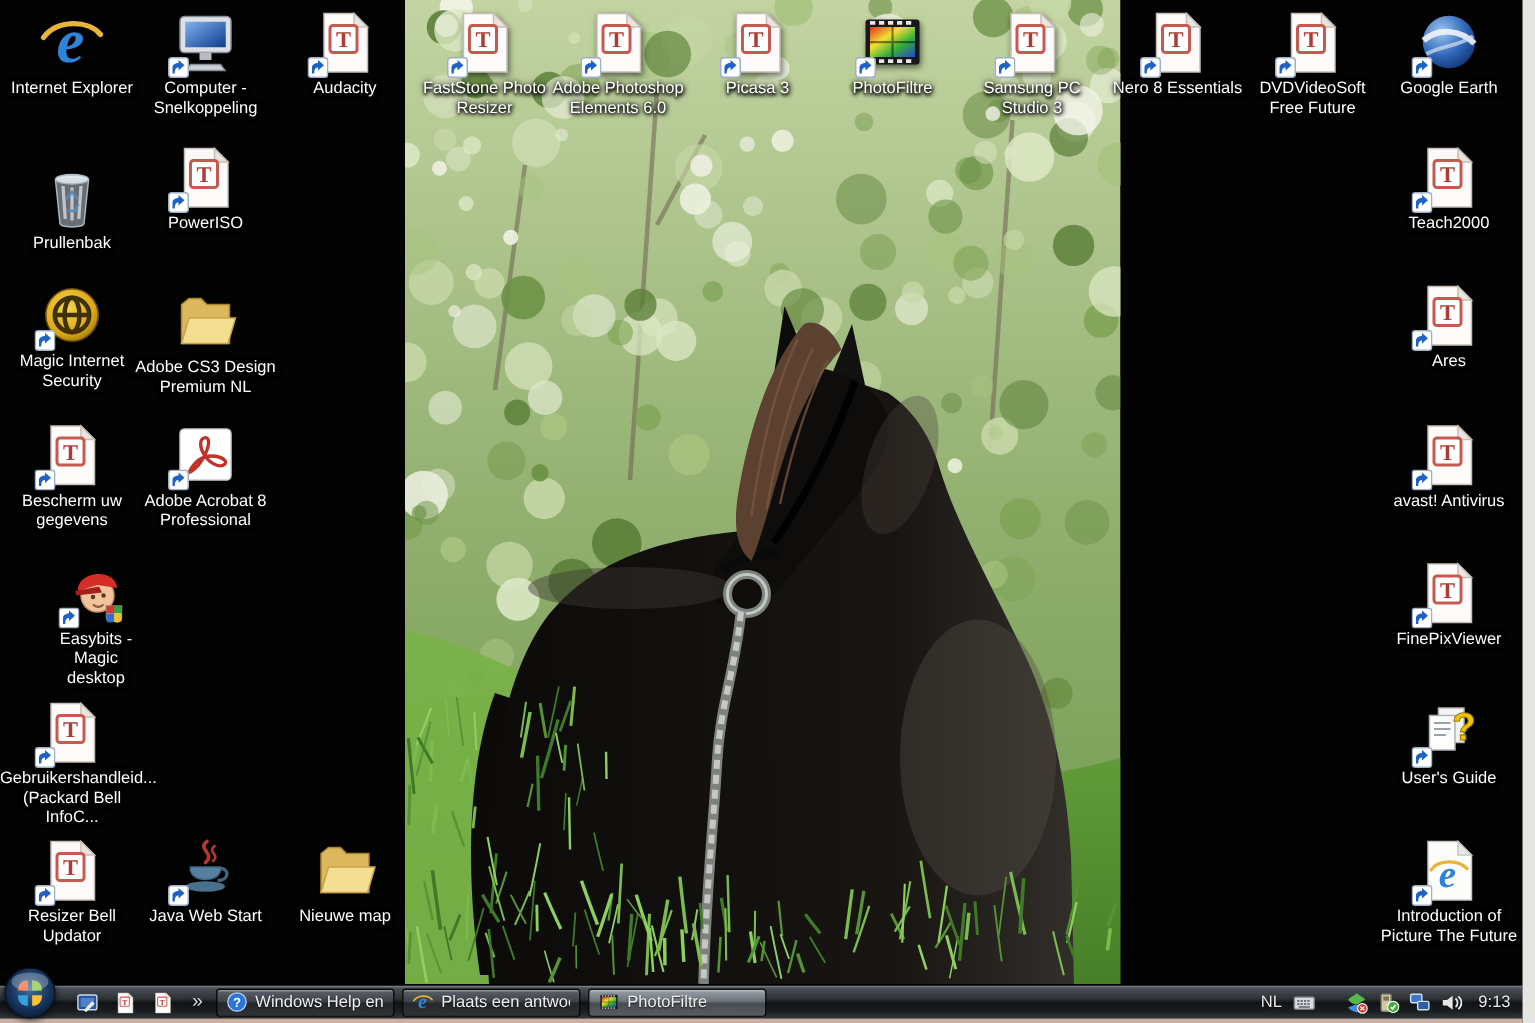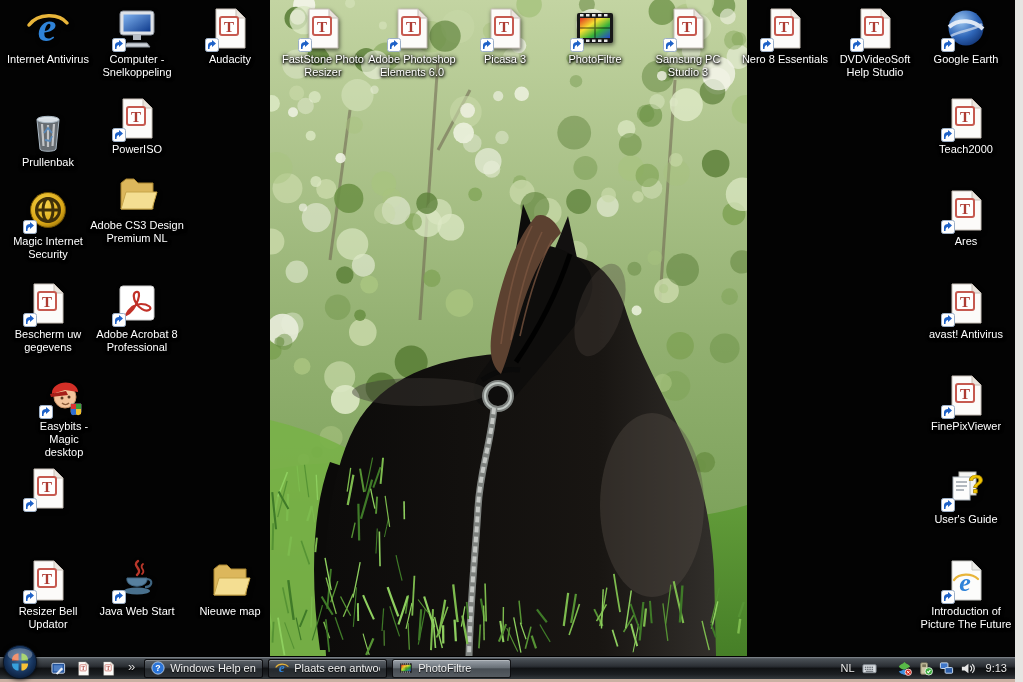--- a/index.html
+++ b/index.html
@@ -410,21 +410,21 @@
   </div>
 
   <div id="icon-grid" data-name="desktop-icon-grid">
       <div class="dicon" data-name="desktop-icon-internet-explorer" style="left: 0px; top: 6px;">
         <div class="dicon-img" data-name="internet-explorer-icon">
           <svg class="main" viewBox="0 0 44 44">
             <text x="21" y="35" text-anchor="middle" font-family="Liberation Serif,serif" font-size="42" font-style="italic" font-weight="bold" fill="#2f83d8">e</text>
             <path d="M3 19C12 7 33 7 41 17" stroke="#e8b53a" stroke-width="3.5" fill="none" stroke-linecap="round"></path>
           </svg>
         </div>
-        <div class="dicon-label" data-name="desktop-icon-label">Internet Antivirus</div>
+        <div class="dicon-label" data-name="desktop-icon-label">Internet Explorer</div>
       </div>
       <div class="dicon" data-name="desktop-icon-computer-snelkoppeling" style="left: 89px; top: 6px;">
         <div class="dicon-img" data-name="computer-icon">
           <svg class="main" viewBox="0 0 44 44">
             <defs>
               <linearGradient id="scrg" x1="0" y1="0" x2="1" y2="1">
                 <stop offset="0" stop-color="#7fb2ef"></stop>
                 <stop offset="1" stop-color="#0e3a8c"></stop>
               </linearGradient>
             </defs>
@@ -588,21 +588,21 @@
             <rect x="12" y="11" width="18" height="18" rx="2" fill="#fff" stroke="#c65a50" stroke-width="2"></rect>
             <text x="21" y="25.5" text-anchor="middle" font-family="Liberation Serif,serif" font-size="15" font-weight="bold" fill="#ae3c34">T</text>
           </svg>
           <span class="shortcut-badge" data-name="shortcut-arrow-icon">
             <svg viewBox="0 0 14 14">
               <rect x=".5" y=".5" width="13" height="13" rx="2" fill="#fff" stroke="#9db0c8"></rect>
               <path d="M3 11L3 7C3 5 5 4 7 4L7 2 11 5.5 7 9 7 7C5.5 7 4.5 8 4.5 11Z" fill="#1e62c8"></path>
             </svg>
           </span>
         </div>
-        <div class="dicon-label" data-name="desktop-icon-label">DVDVideoSoft Help Studio</div>
+        <div class="dicon-label" data-name="desktop-icon-label">DVDVideoSoft Free Future</div>
       </div>
       <div class="dicon" data-name="desktop-icon-google-earth" style="left: 918px; top: 6px;">
         <div class="dicon-img" data-name="google-earth-icon">
           <svg class="main" viewBox="0 0 44 44">
             <defs>
               <radialGradient id="geg" cx=".35" cy=".3" r=".85">
                 <stop offset="0" stop-color="#9cc6f0"></stop>
                 <stop offset=".55" stop-color="#2f66b8"></stop>
                 <stop offset="1" stop-color="#0c2a66"></stop>
               </radialGradient>
@@ -682,21 +682,21 @@
           </svg>
           <span class="shortcut-badge" data-name="shortcut-arrow-icon">
             <svg viewBox="0 0 14 14">
               <rect x=".5" y=".5" width="13" height="13" rx="2" fill="#fff" stroke="#9db0c8"></rect>
               <path d="M3 11L3 7C3 5 5 4 7 4L7 2 11 5.5 7 9 7 7C5.5 7 4.5 8 4.5 11Z" fill="#1e62c8"></path>
             </svg>
           </span>
         </div>
         <div class="dicon-label" data-name="desktop-icon-label">Magic Internet Security</div>
       </div>
-      <div class="dicon" data-name="desktop-icon-adobe-cs3-design-premium-nl" style="left: 89px; top: 172px; text-decoration: underline;">
+      <div class="dicon" data-name="desktop-icon-adobe-cs3-design-premium-nl" style="left: 89px; top: 192px; text-decoration: underline;">
         <div class="dicon-img" data-name="folder-icon">
           <svg class="main" viewBox="0 0 44 44">
             <path d="M6 11l5-4h8l4 4h15v26H6z" fill="#dcb75c" stroke="#a8842e"></path>
             <path d="M6 37l5-17h31l-5 17z" fill="#f4de92" stroke="#c7a54a"></path>
           </svg>
         </div>
         <div class="dicon-label" data-name="desktop-icon-label">Adobe CS3 Design Premium NL</div>
       </div>
       <div class="dicon" data-name="desktop-icon-ares" style="left: 918px; top: 188px;">
         <div class="dicon-img" data-name="t-document-icon">
@@ -813,20 +813,22 @@
             <rect x="12" y="11" width="18" height="18" rx="2" fill="#fff" stroke="#c65a50" stroke-width="2"></rect>
             <text x="21" y="25.5" text-anchor="middle" font-family="Liberation Serif,serif" font-size="15" font-weight="bold" fill="#ae3c34">T</text>
           </svg>
           <span class="shortcut-badge" data-name="shortcut-arrow-icon">
             <svg viewBox="0 0 14 14">
               <rect x=".5" y=".5" width="13" height="13" rx="2" fill="#fff" stroke="#9db0c8"></rect>
               <path d="M3 11L3 7C3 5 5 4 7 4L7 2 11 5.5 7 9 7 7C5.5 7 4.5 8 4.5 11Z" fill="#1e62c8"></path>
             </svg>
           </span>
         </div>
+        <div class="dicon-label" data-name="desktop-icon-label">Gebruikershandleid...
+(Packard Bell InfoC...</div>
       </div>
       <div class="dicon" data-name="desktop-icon-user-s-guide" style="left: 918px; top: 466px;">
         <div class="dicon-img" data-name="help-doc-icon">
           <svg class="main" viewBox="0 0 44 44">
             <rect x="15" y="6" width="17" height="23" fill="#f4f4f2" stroke="#b5b5b0"></rect>
             <rect x="9" y="11" width="17" height="23" fill="#fdfdfc" stroke="#aab2ba"></rect>
             <path d="M12 16h11M12 20h11M12 24h8" stroke="#9aa2aa" stroke-width="1.4"></path>
             <text x="32" y="27" text-anchor="middle" font-family="Liberation Sans,sans-serif" font-size="26" font-weight="bold" fill="#f2c400" stroke="#9a7a00" stroke-width=".7">?</text>
           </svg>
           <span class="shortcut-badge" data-name="shortcut-arrow-icon">

